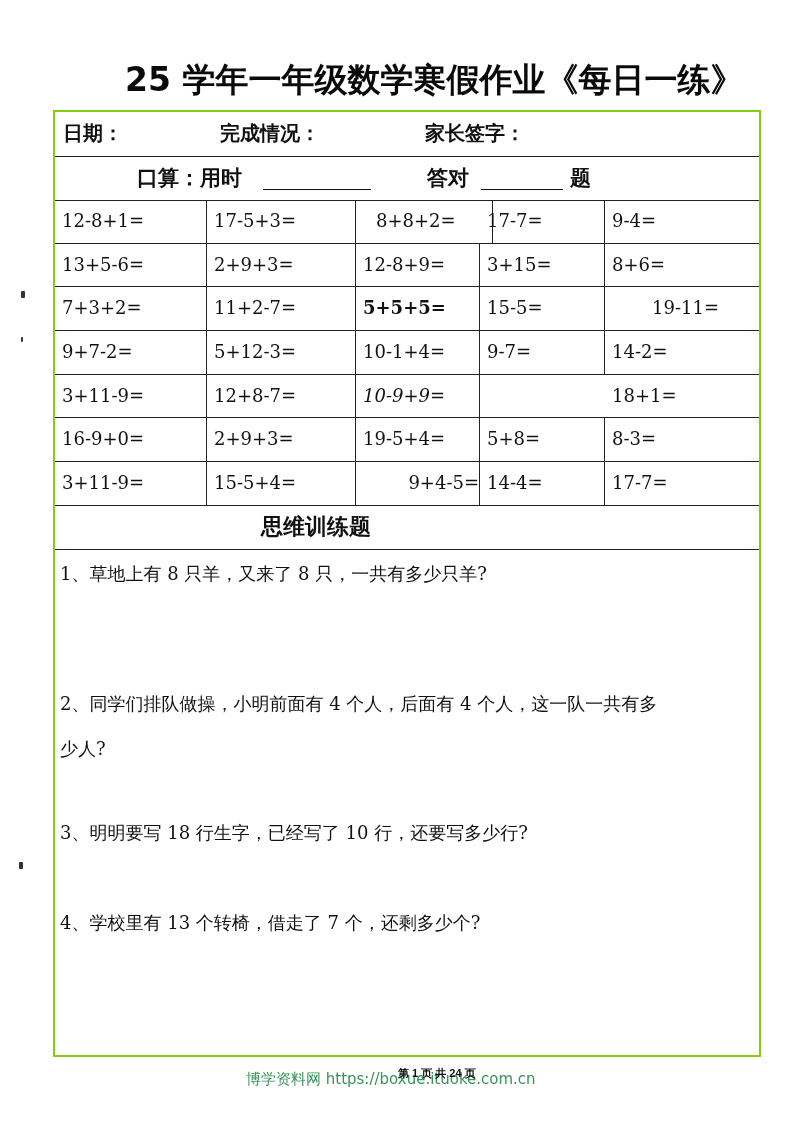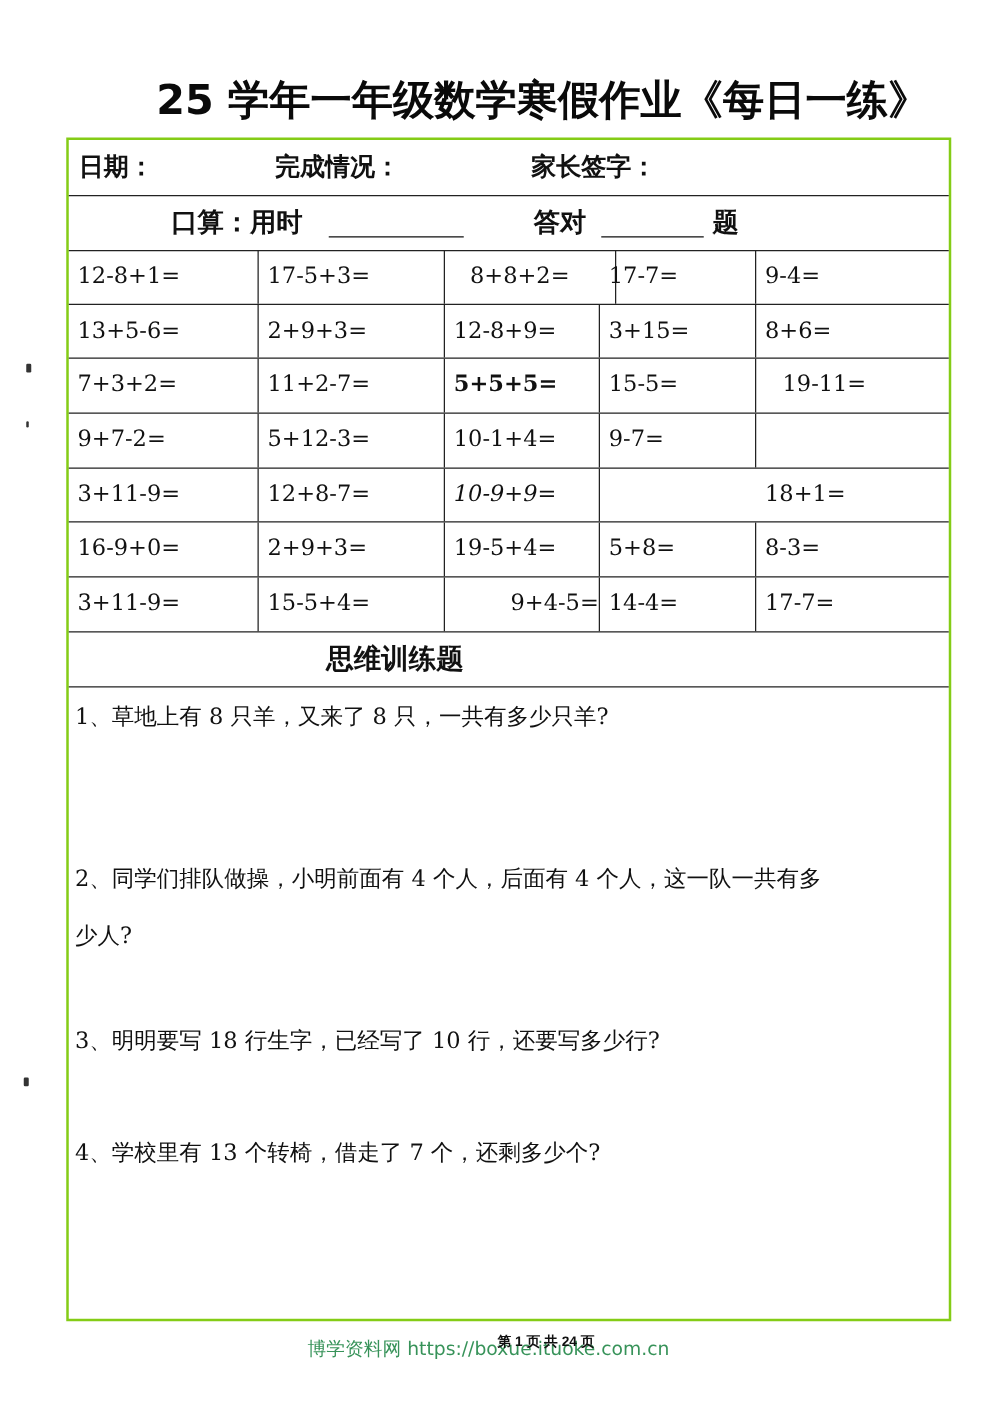--- a/index.html
+++ b/index.html
@@ -96,27 +96,28 @@
       <div class="cell" style="left:152px;width:149px;">2+9+3=</div>
       <div class="cell" style="left:301px;width:124px;">12-8+9=</div>
       <div class="cell" style="left:425px;width:125px;">3+15=</div>
       <div class="cell last" style="left:550px;width:154px;">8+6=</div>
     </div>
     <div class="grid-row">
       <div class="cell" style="left:0;width:152px;">7+3+2=</div>
       <div class="cell" style="left:152px;width:149px;">11+2-7=</div>
       <div class="cell" style="left:301px;width:124px;font-weight:bold;">5+5+5=</div>
       <div class="cell" style="left:425px;width:125px;">15-5=</div>
-      <div class="cell last" style="left:564px;width:154px;">19-11=</div>
+      <div class="cell last" style="left:550px;width:154px;text-align:center;">19-11=</div>
     </div>
     <div class="grid-row">
       <div class="cell" style="left:0;width:152px;">9+7-2=</div>
       <div class="cell" style="left:152px;width:149px;">5+12-3=</div>
       <div class="cell" style="left:301px;width:124px;">10-1+4=</div>
       <div class="cell" style="left:425px;width:125px;">9-7=</div>
+      <div class="cell last" style="left:550px;width:154px;">14-2=</div>
     </div>
     <div class="grid-row">
       <div class="cell" style="left:0;width:152px;">3+11-9=</div>
       <div class="cell" style="left:152px;width:149px;">12+8-7=</div>
       <div class="cell" style="left:301px;width:124px;font-style:italic;">10-9+9=</div>
       <div class="cell last" style="left:550px;width:154px;">18+1=</div>
     </div>
     <div class="grid-row">
       <div class="cell" style="left:0;width:152px;">16-9+0=</div>
       <div class="cell" style="left:152px;width:149px;">2+9+3=</div>

